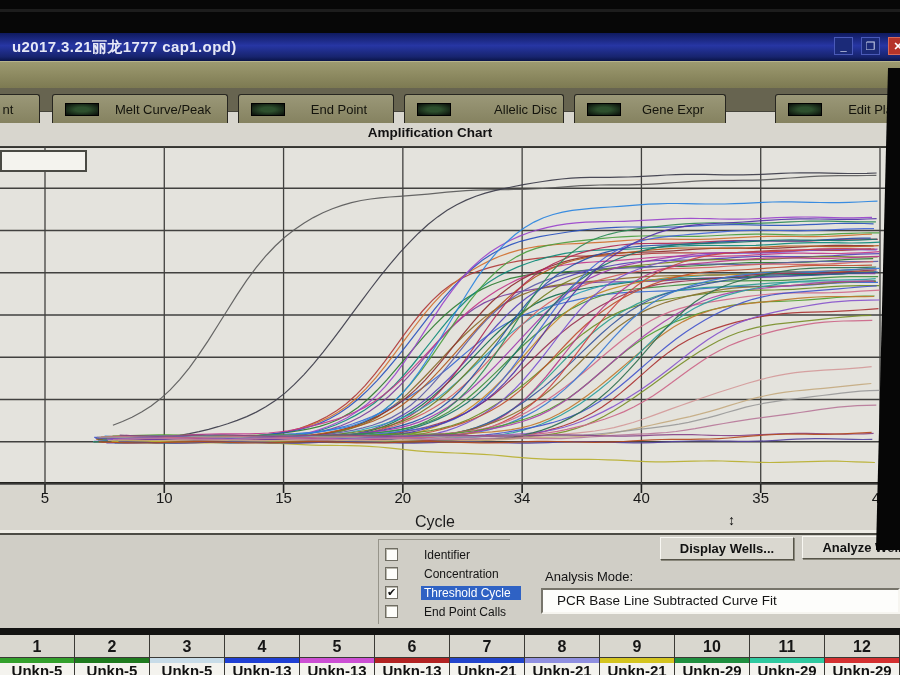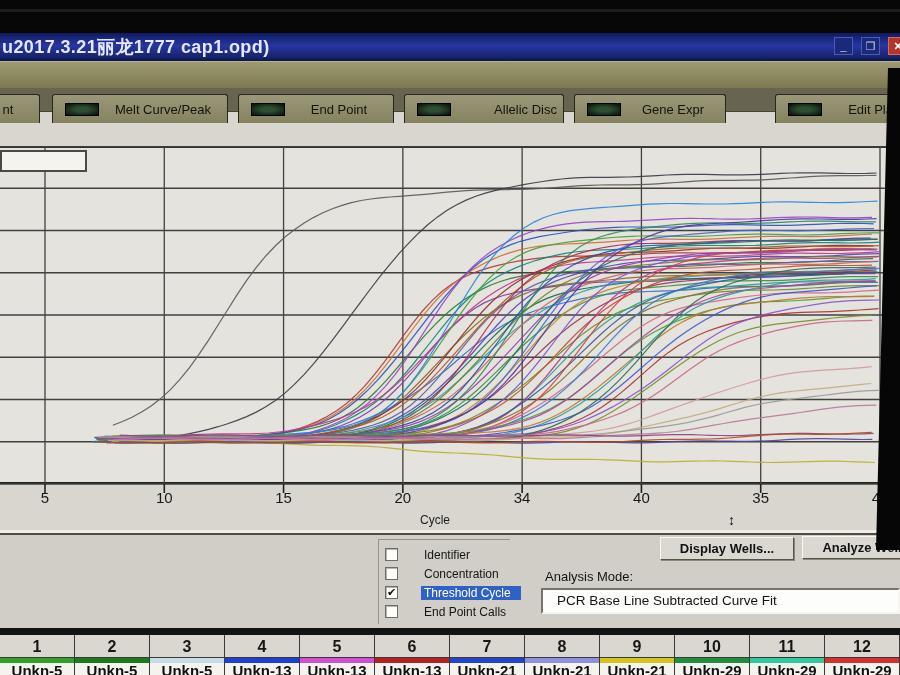--- a/index.html
+++ b/index.html
@@ -6,21 +6,21 @@
   html,body { width:900px; height:675px; overflow:hidden;
     font-family:"Liberation Sans", sans-serif; background:#000; }
   .screen { position:relative; width:900px; height:675px; background:#d8d6ce; overflow:hidden; }
 
   
   .bezel-top { position:absolute; left:0; top:0; width:900px; height:33px; background:#070707; }
   .bezel-line { position:absolute; left:0; top:9px; width:900px; height:3px; background:#1d1d1d; }
   .titlebar { position:absolute; left:0; top:33px; width:900px; height:28px;
     background:linear-gradient(#0f1a5e, #2736a4 45%, #17246e 85%, #0a1448);
     display:flex; align-items:center; }
-  .title-text { color:#e6e8f6; font-size:18px; font-weight:bold; letter-spacing:.4px; padding-left:2px;
+  .title-text { color:#e6e8f6; font-size:15px; font-weight:bold; letter-spacing:.4px; padding-left:12px;
     white-space:nowrap; }
   .win-btns { position:absolute; right:0; top:4px; display:flex; gap:8px; }
   .win-btn { width:19px; height:18px; font-size:11px; line-height:16px; text-align:center;
     color:#c8cfe8; background:#1b2a78; border:1px solid #4a5ab8; }
   .win-btn.close { background:#b5342a; border-color:#d86a5a; color:#fff; font-weight:bold; width:20px; margin-right:-8px; }
 
   
   .menustrip { position:absolute; left:0; top:61px; width:900px; height:27px;
     background:linear-gradient(#9d9a70, #7d7a52); border-top:1px solid #b7b48c; }
   .tabstrip { position:absolute; left:0; top:88px; width:900px; height:24px;
@@ -37,21 +37,21 @@
     font-size:13.5px; font-weight:bold; color:#121212; }
   .plot-wrap { position:absolute; left:0; top:146px; width:893px; height:352px; }
   .plot-bg { position:absolute; left:0; top:0; width:893px; height:338px; background:#e4e3dd;
     border-top:2px solid #35352f; border-bottom:2px solid #22221e; border-right:2px solid #35352f; }
   svg { position:absolute; left:0; top:0; }
   .legend-box { position:absolute; left:0; top:4px; width:87px; height:22px; background:#f4f3ee;
     border:2px solid #4a4a44; }
   .xtick-label { position:absolute; top:343px; width:34px; text-align:center;
     font-size:15px; color:#191919; }
   .xaxis-label { position:absolute; left:395px; top:367px; width:80px; text-align:center;
-    font-size:12px; color:#1c1c1c; }
+    font-size:16px; color:#1c1c1c; }
 
   
   .splitter-light { position:absolute; left:0; top:530px; width:900px; height:3px; background:#efede6; }
   .splitter-dark { position:absolute; left:0; top:533px; width:900px; height:2px; background:#4c4b44; }
   .splitter-handle { position:absolute; left:728px; top:512px; font-size:14px; color:#0d0d0d; font-weight:bold; }
 
   
   .panel { position:absolute; left:0; top:535px; width:900px; height:93px; background:#d0cec6; }
   .chk-group { position:absolute; left:378px; top:4px; width:132px; height:85px;
     border-left:1px solid #96948a; border-top:1px solid #96948a; }
@@ -124,20 +124,21 @@
       <div class="tab" style="left: 574px; width: 152px;">
         <span class="tab-led"></span>
         <span class="tab-label">Gene Expr</span>
       </div>
       <div class="tab" style="left: 775px; width: 156px;">
         <span class="tab-led"></span>
         <span class="tab-label">Edit Plate</span>
       </div>
     </div>
 
+  <div class="chart-title">Amplification Chart</div>
 
   <div class="plot-wrap">
     <div class="plot-bg"></div>
     <svg id="chart-svg" width="893" height="352" viewBox="0 0 893 352">
         <line x1="0" y1="0" x2="893" y2="0" stroke="#41413f" stroke-width="1.3"></line>
         <line x1="0" y1="42.25" x2="893" y2="42.25" stroke="#41413f" stroke-width="1.3"></line>
         <line x1="0" y1="84.5" x2="893" y2="84.5" stroke="#41413f" stroke-width="1.3"></line>
         <line x1="0" y1="126.75" x2="893" y2="126.75" stroke="#41413f" stroke-width="1.3"></line>
         <line x1="0" y1="169" x2="893" y2="169" stroke="#41413f" stroke-width="1.3"></line>
         <line x1="0" y1="211.25" x2="893" y2="211.25" stroke="#41413f" stroke-width="1.3"></line>

